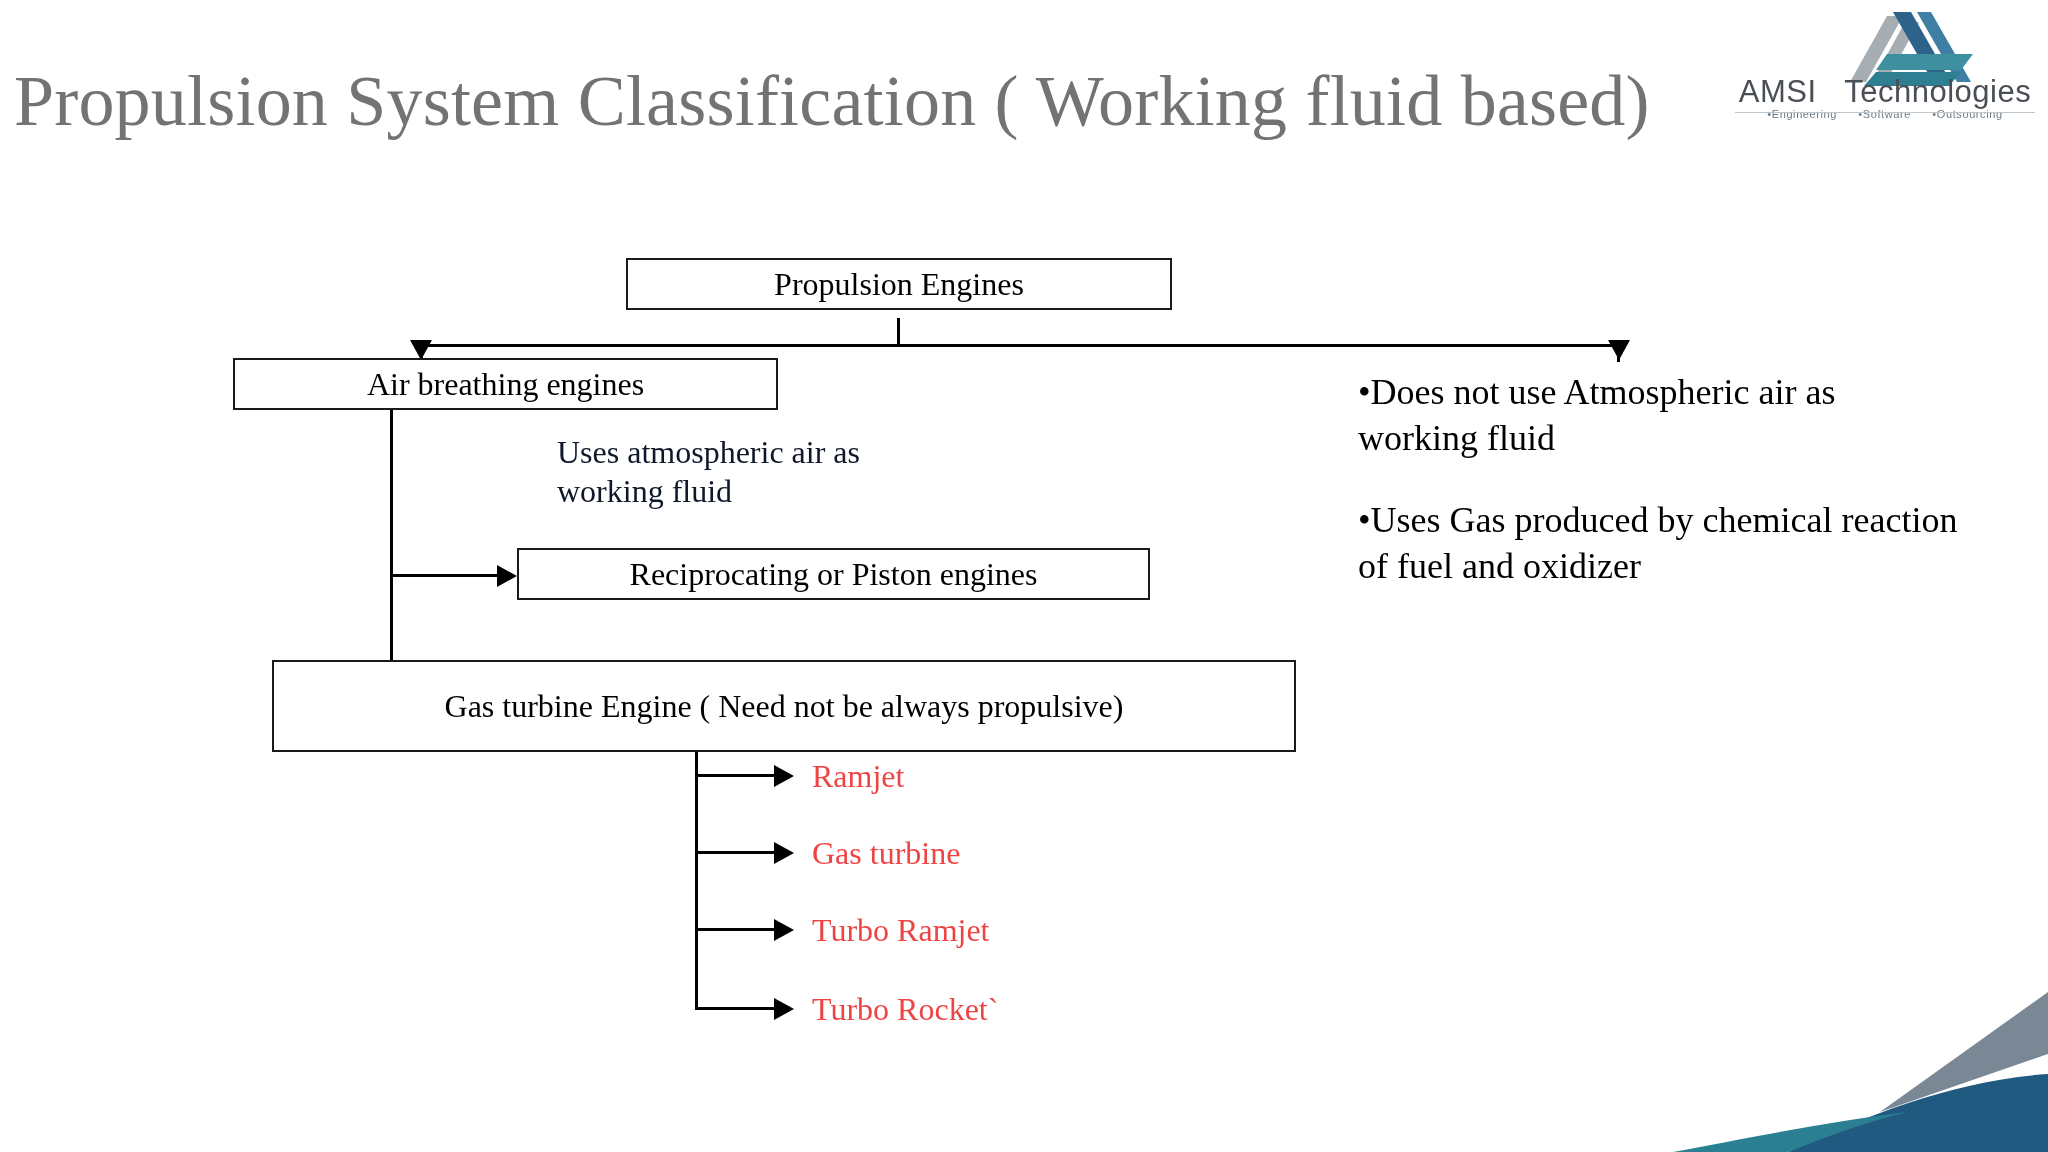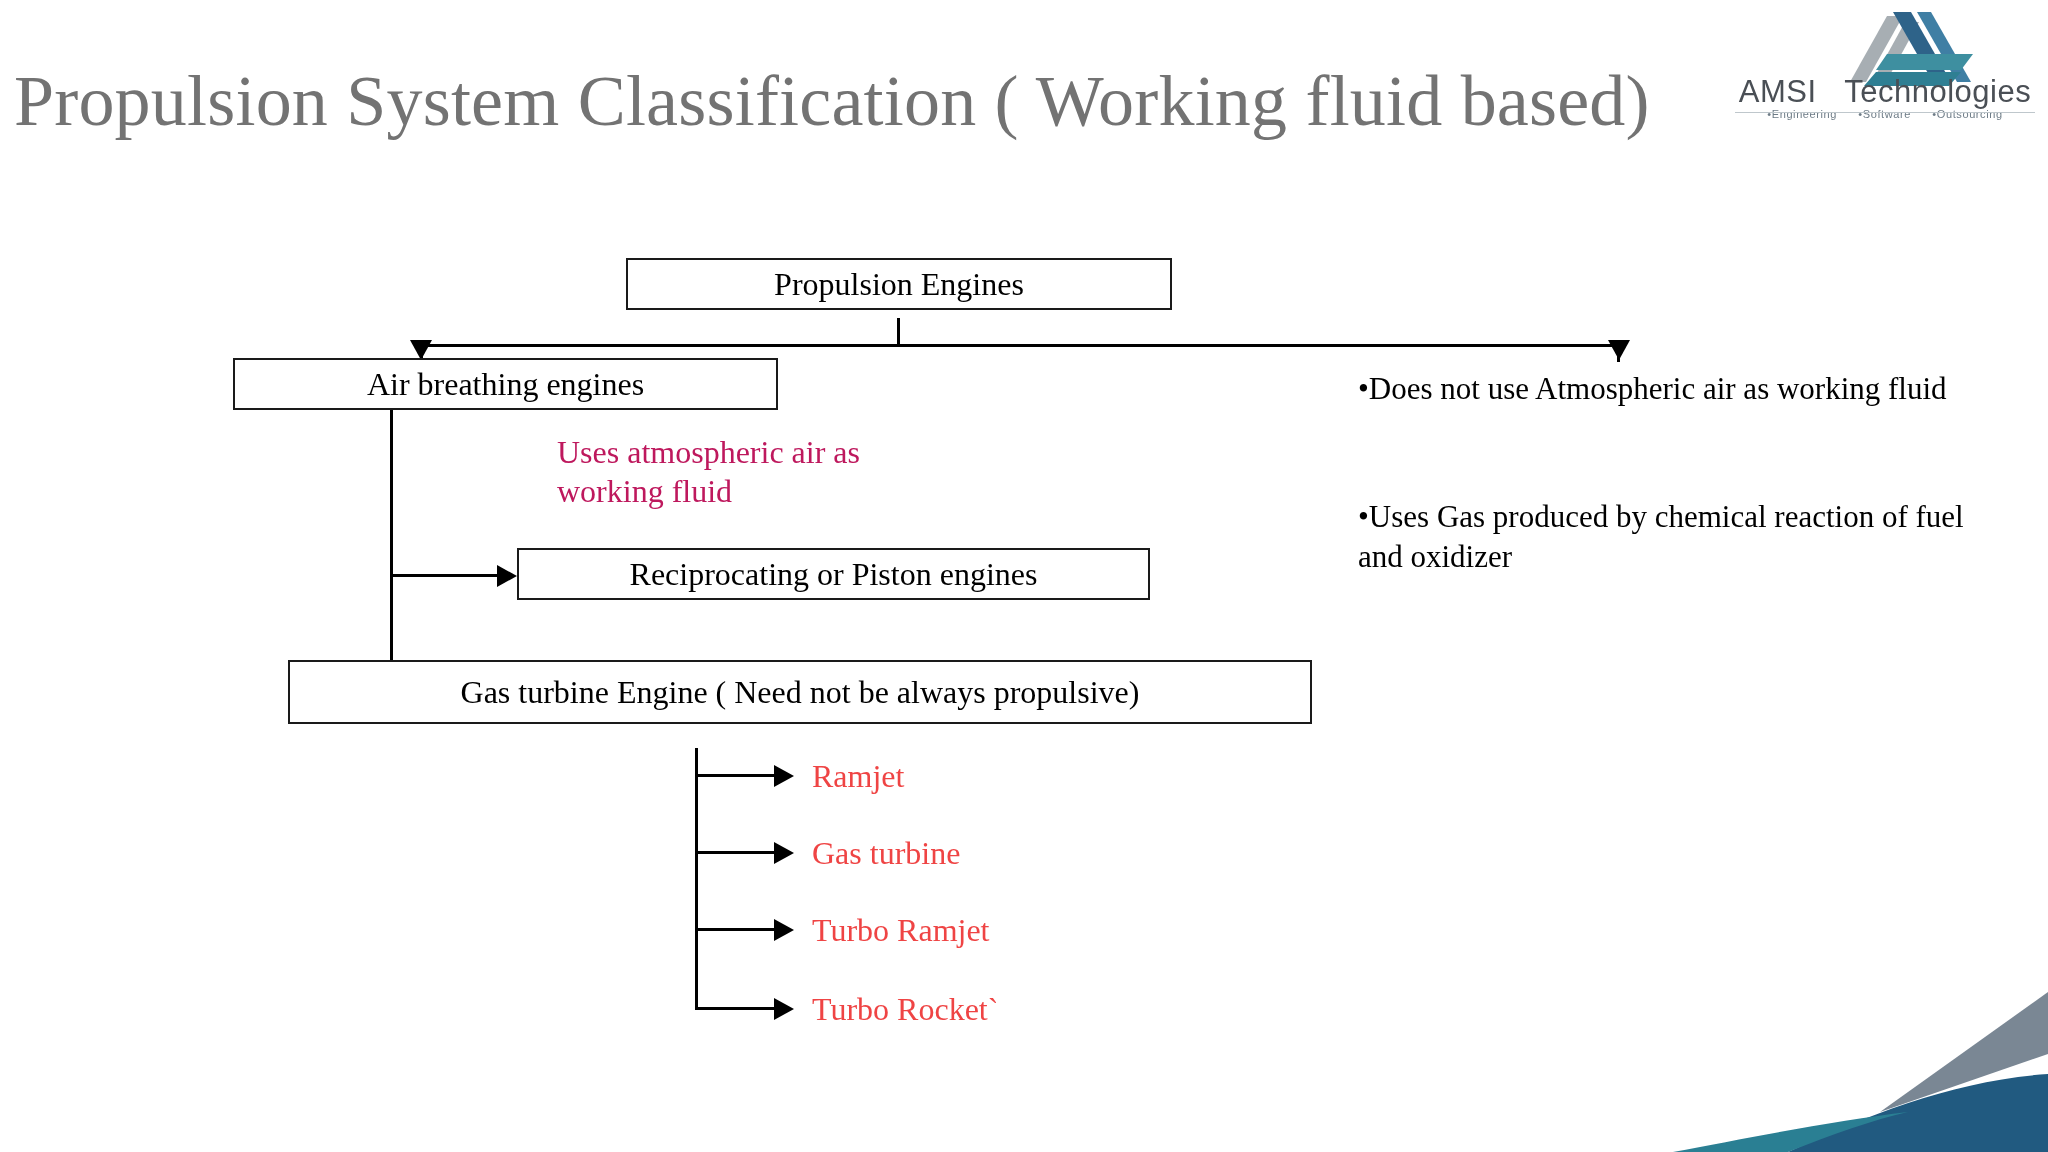--- a/index.html
+++ b/index.html
@@ -94,34 +94,34 @@
     border-bottom: 11px solid transparent;
     border-left: 20px solid #000000;
     z-index: 2;
   }
 
   
   .free-text {
     position: absolute;
     font-size: 32px;
     line-height: 1.22;
-    color: #be185d;
+    color: #0f172a;
     z-index: 3;
   }
   .leaf-label {
     position: absolute;
     font-size: 32px;
     line-height: 1.1;
     color: #ef4444;
     white-space: nowrap;
     z-index: 3;
   }
   .bullet-para {
     position: absolute;
-    font-size: 31px;
+    font-size: 36px;
     line-height: 1.28;
     color: #000000;
     z-index: 3;
   }
 
   
   #corner-deco {
     position: absolute;
     right: 0;
     bottom: 0;
@@ -194,21 +194,21 @@
   <div class="free-text" style="left:557px; top:433px; width:360px;">
     <div>Uses atmospheric air as</div>
     <div>working fluid</div>
   </div>
 
   <div class="line-h" style="left:390px; top:574px; width:110px;"></div>
   <div class="arrow-right" style="left:497px; top:565px;"></div>
 
   <div class="node" style="left:517px; top:548px; width:633px; height:52px;">Reciprocating or Piston engines</div>
 
-  <div class="node" style="left:288px; top:660px; width:1024px; height:64px;">Gas turbine Engine ( Need not be always propulsive)</div>
+  <div class="node" style="left:272px; top:660px; width:1024px; height:92px;">Gas turbine Engine ( Need not be always propulsive)</div>
 
   <div class="line-v" style="left:695px; top:748px; height:262px;"></div>
 
   <div class="line-h" style="left:695px; top:774px; width:82px;"></div>
   <div class="arrow-right" style="left:774px; top:765px;"></div>
   <div class="leaf-label" style="left:812px; top:759px;">Ramjet</div>
 
   <div class="line-h" style="left:695px; top:851px; width:82px;"></div>
   <div class="arrow-right" style="left:774px; top:842px;"></div>
   <div class="leaf-label" style="left:812px; top:836px;">Gas turbine</div>

